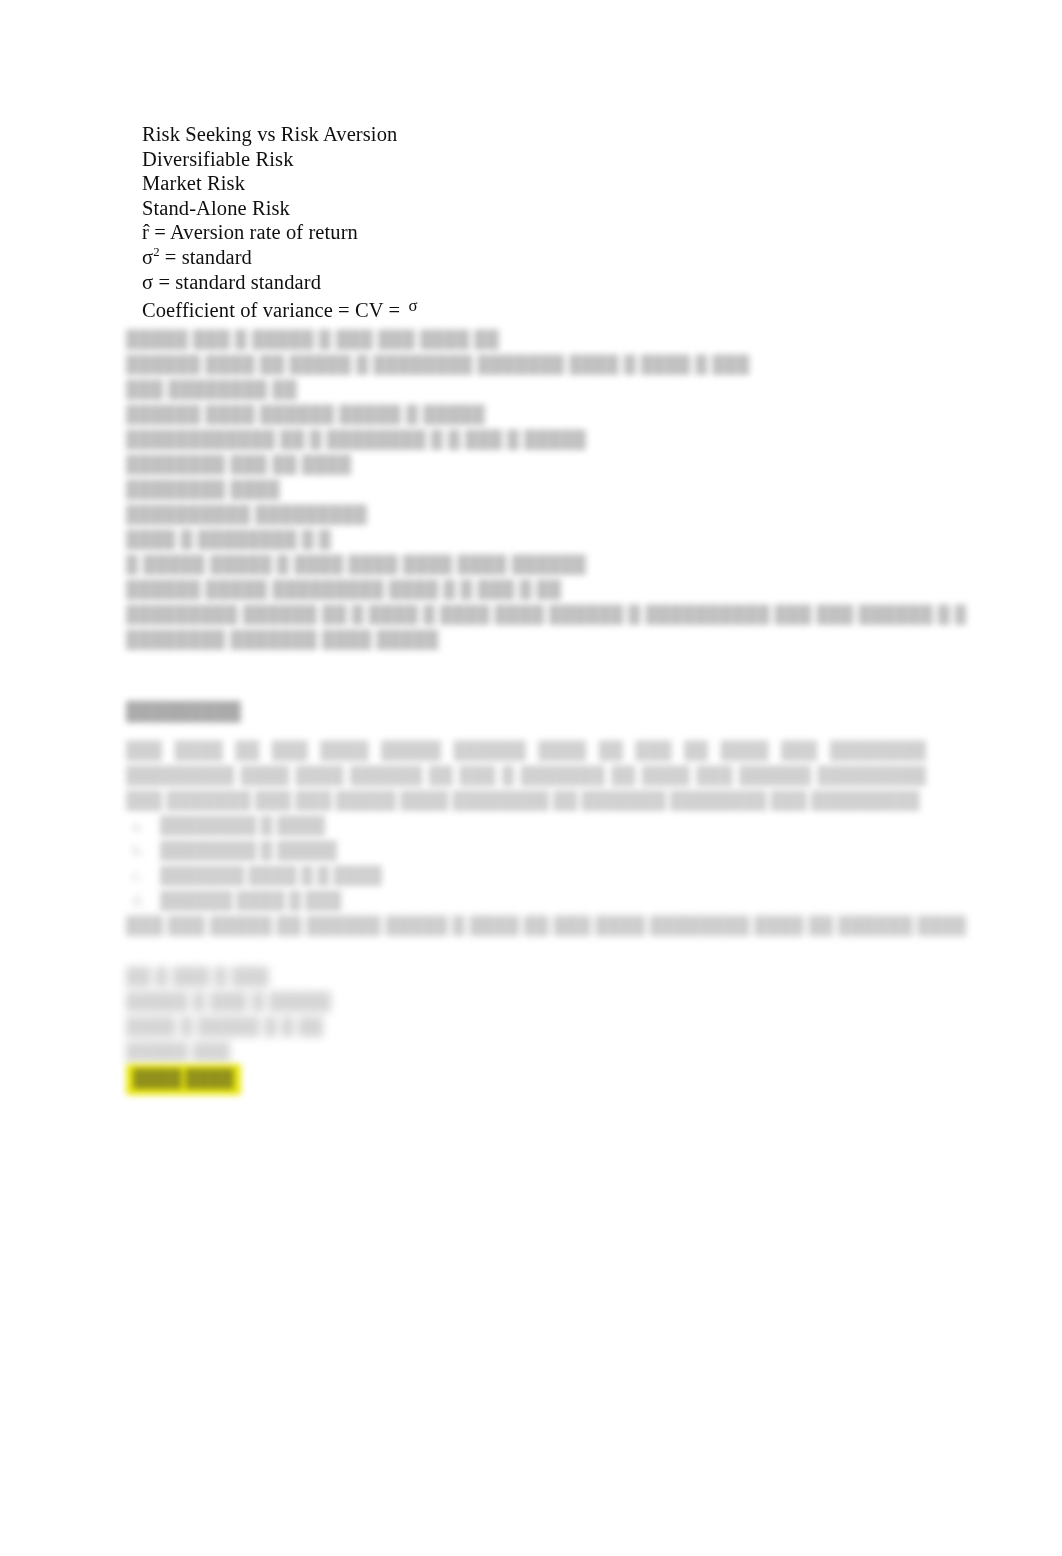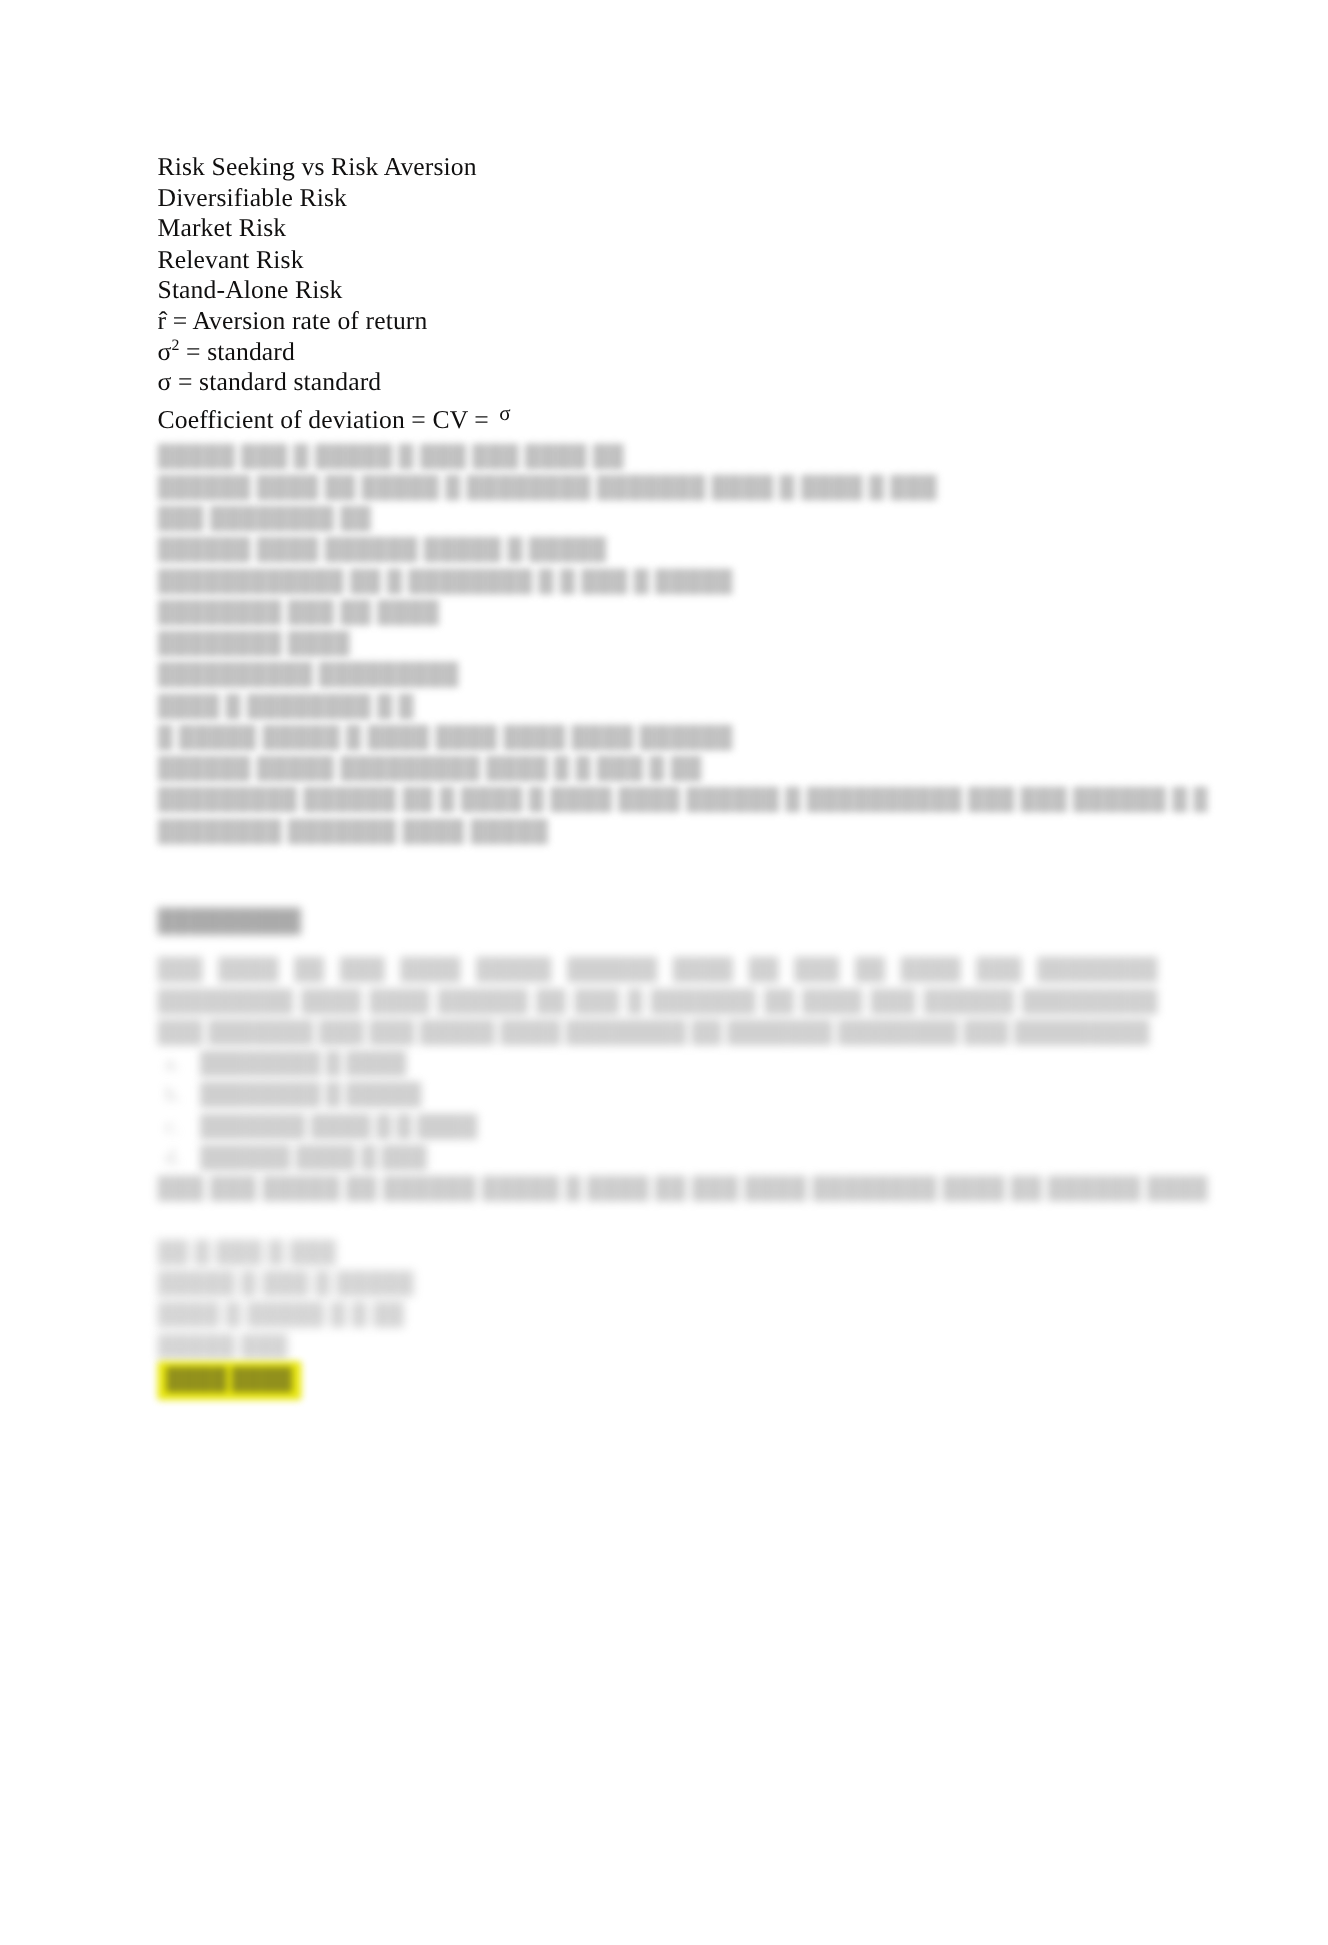--- a/index.html
+++ b/index.html
@@ -26,20 +26,21 @@
     width: 840px;
   }
 
   
   .clear-line {
     font-size: 20.5px;
     line-height: 24.6px;
     color: #100f0f;
     white-space: nowrap;
     letter-spacing: 0.1px;
+    margin-left: 16px;
   }
   .clear-line sup {
     font-size: 0.62em;
     vertical-align: super;
     line-height: 0;
   }
   .sigma {
     font-family: "Liberation Serif", "DejaVu Serif", serif;
   }
   .cv-line .frac-num {
@@ -137,32 +138,31 @@
 </head>
 <body>
 
 <div class="page">
   <div class="doc-body">
 
     <div>
       <div class="clear-line">Risk Seeking vs Risk Aversion</div>
       <div class="clear-line">Diversifiable Risk</div>
       <div class="clear-line">Market Risk</div>
-      <div class="clear-line">Relevant Risk</div>
       <div class="clear-line">Stand-Alone Risk</div>
     </div>
 
     <div>
       <div class="clear-line">r̂ = Aversion rate of return</div>
 
       <div class="clear-line"><span class="sigma">σ</span><sup>2</sup><span> = standard</span></div>
 
       <div class="clear-line"><span class="sigma">σ</span><span> = standard standard</span></div>
 
-      <div class="clear-line cv-line"><span>Coefficient of deviation = CV = </span><span class="frac-num sigma">σ</span></div>
+      <div class="clear-line cv-line"><span>Coefficient of variance = CV = </span><span class="frac-num sigma">σ</span></div>
     </div>
 
     <div class="blur-block">
       <div class="blur-line">█████ ███ █ █████ █ ███ ███ ████ ██</div>
       <div class="blur-line">██████ ████ ██ █████ █ ████████ ███████ ████ █ ████ █ ███</div>
       <div class="blur-line">███ ████████ ██</div>
       <div class="blur-line">██████ ████ ██████ █████ █ █████</div>
       <div class="blur-line">████████████ ██ █ ████████ █ █ ███ █ █████</div>
       <div class="blur-line">████████ ███ ██ ████</div>
       <div class="blur-line">████████ ████</div>

